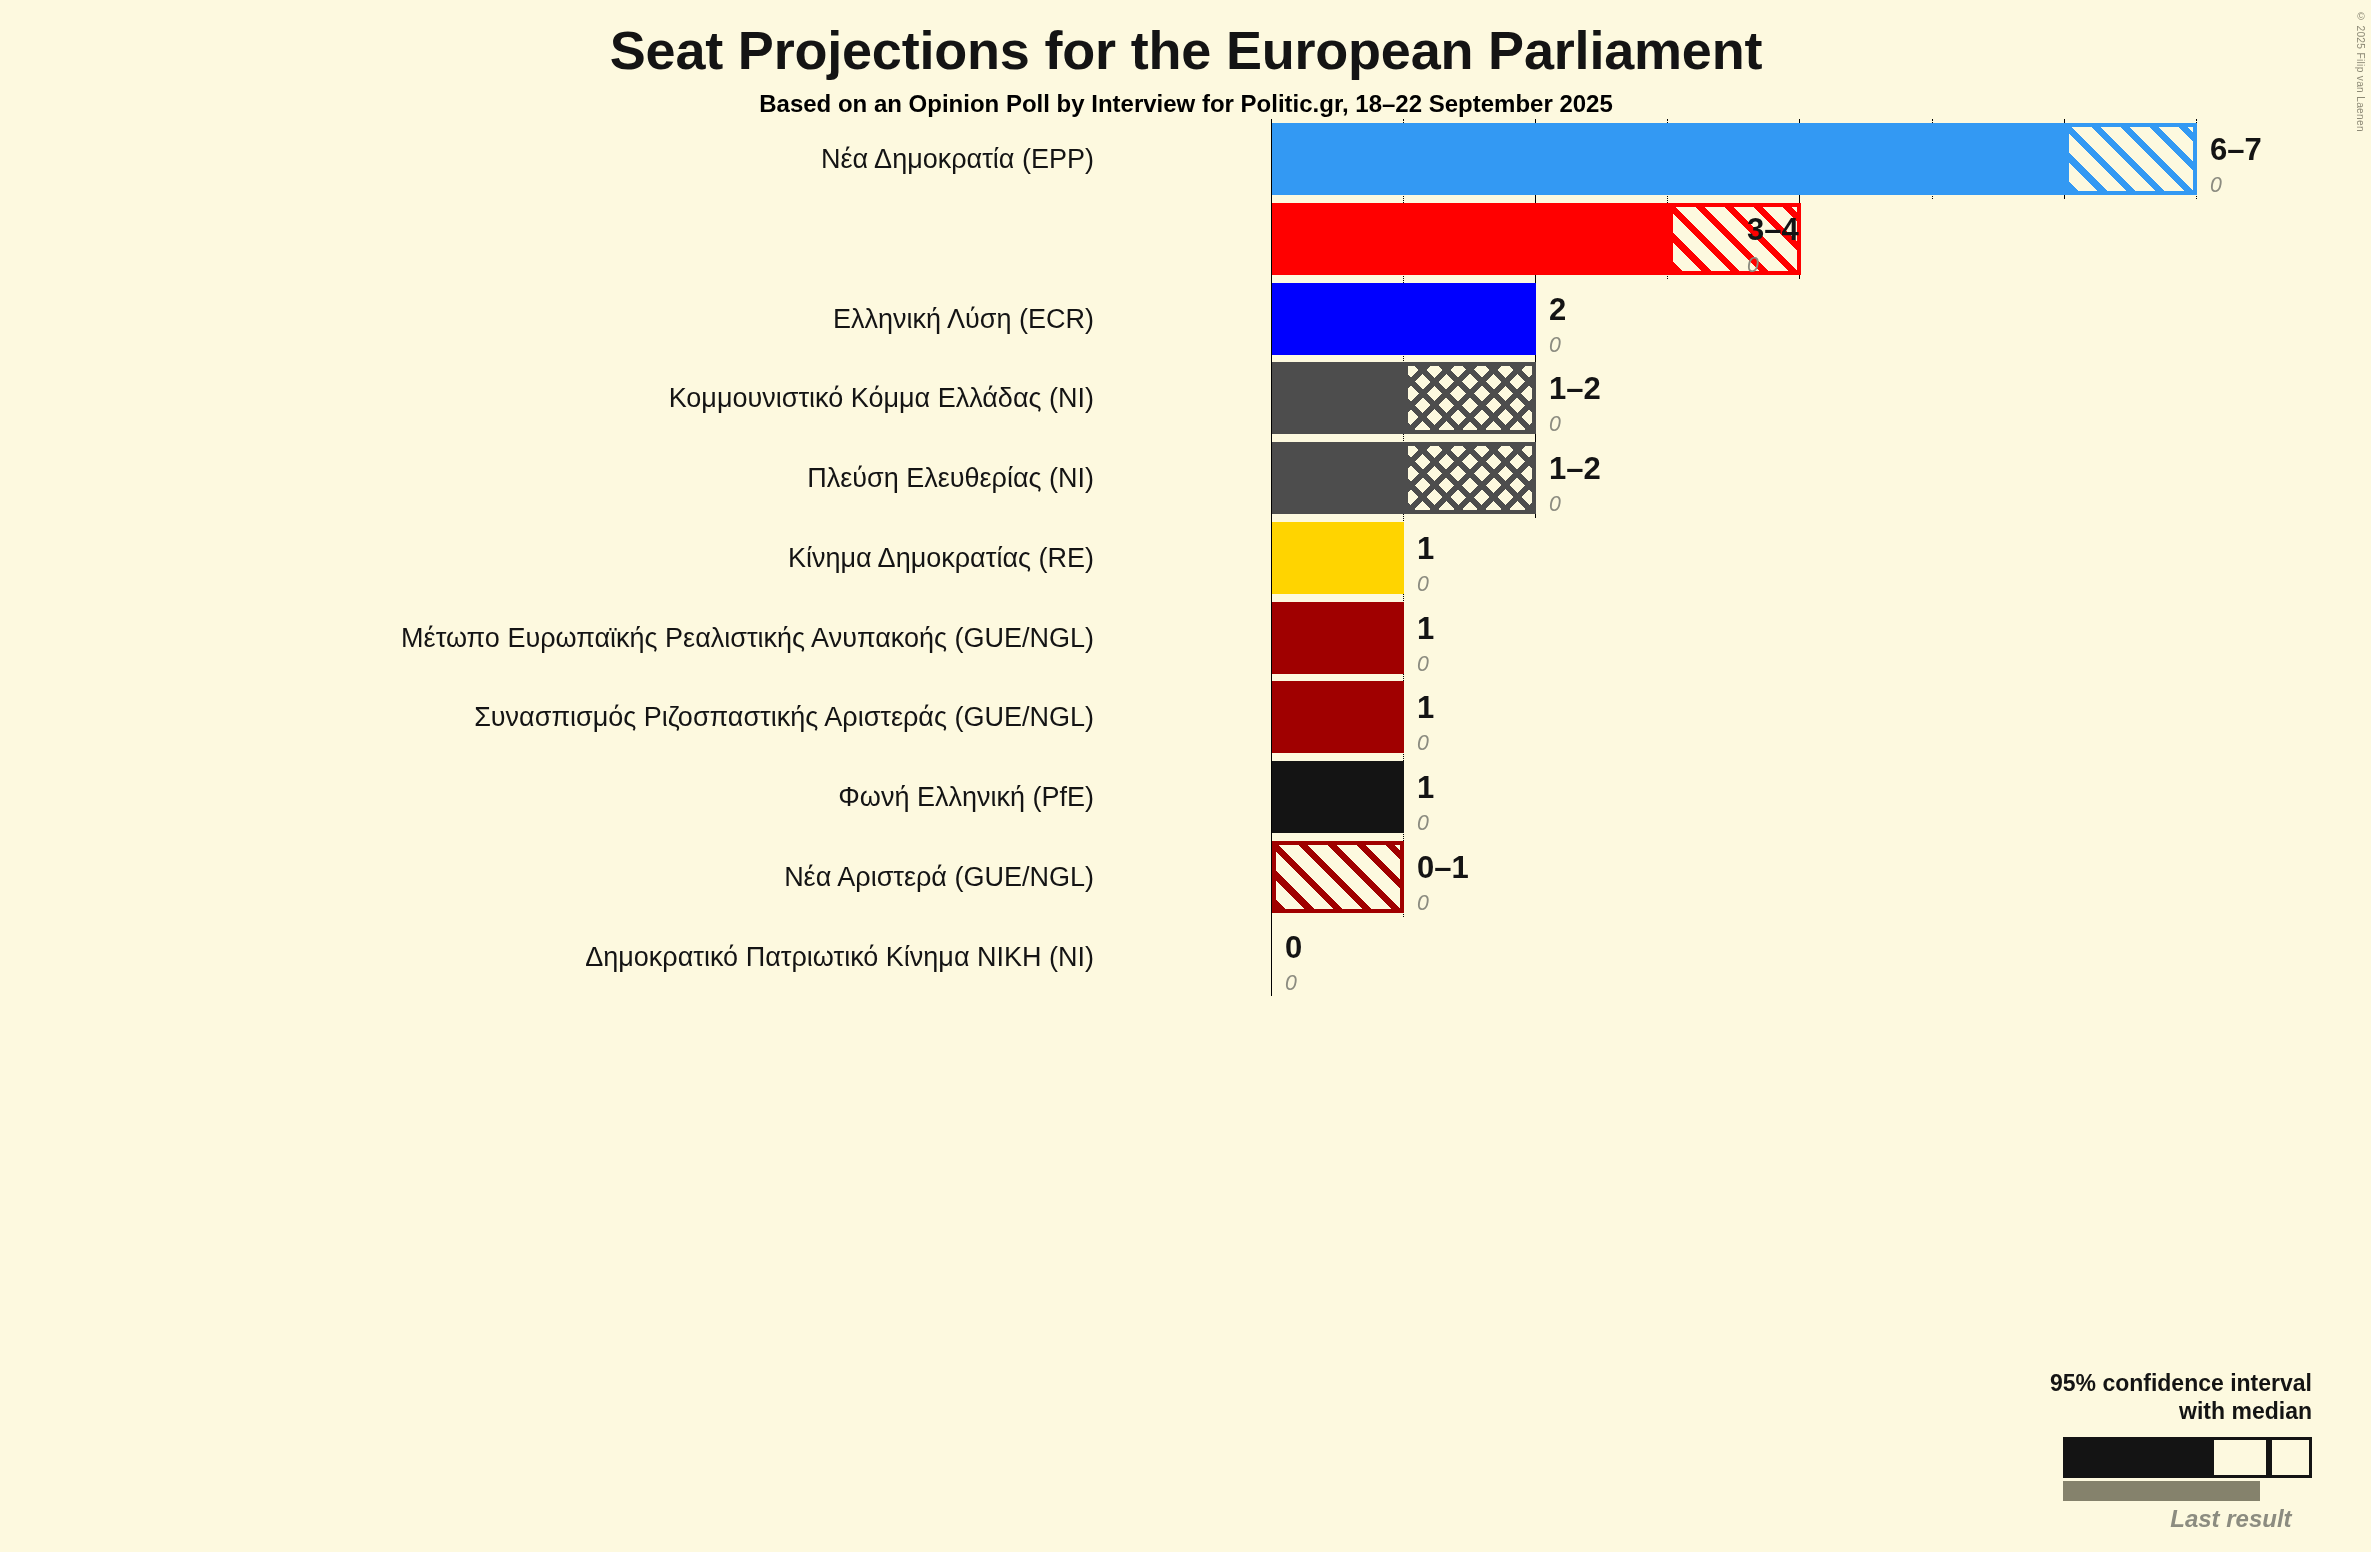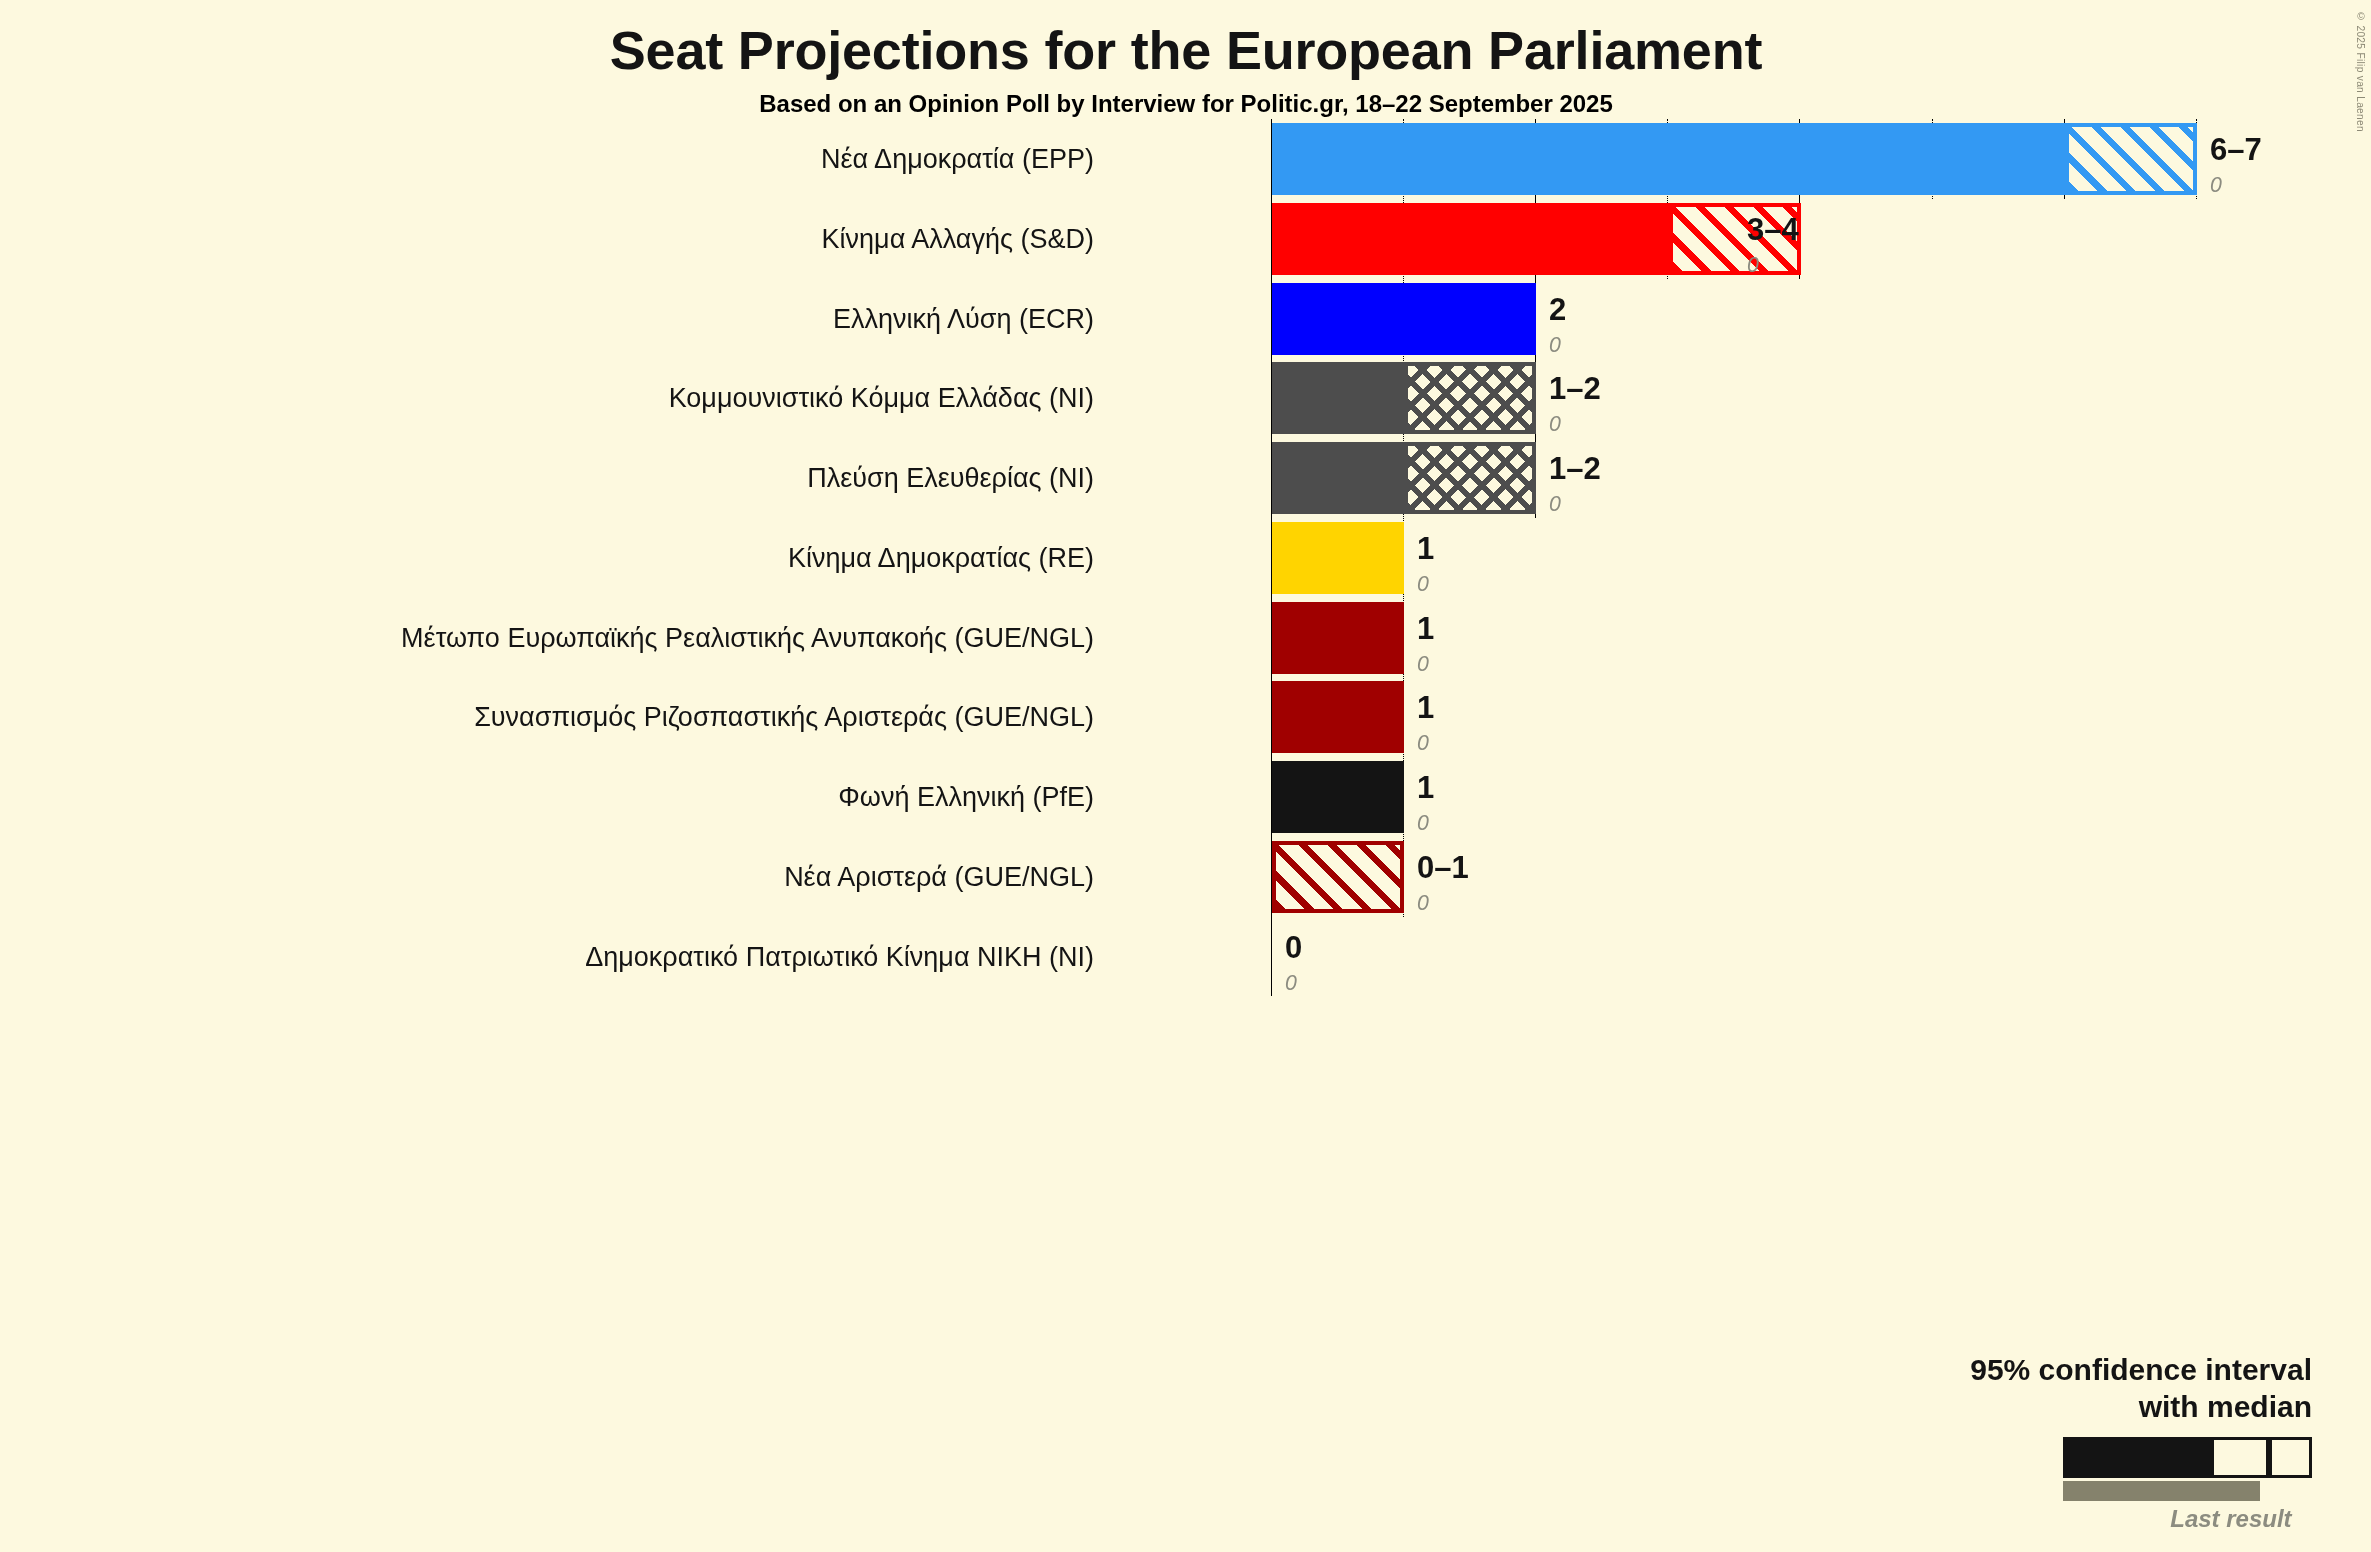--- a/index.html
+++ b/index.html
@@ -70,21 +70,21 @@
   }
 
   
   #legend{
     position:absolute;
     right:60px;bottom:20.4px;
     width:390px;
     text-align:right;
   }
   #legend-text{
-    font-size:30px;font-weight:bold;color:#141414;line-height:1.22;
+    font-size:23px;font-weight:bold;color:#141414;line-height:1.22;
     margin:0 0 11px 0;
   }
   #legend-bar{
     position:relative;display:inline-block;
     width:249px;height:41px;
     box-sizing:border-box;
   }
   #legend-solid{position:absolute;left:0;top:0;width:148px;height:41px;background:#141414;}
   #legend-cross{position:absolute;left:148px;top:0;width:58px;height:41px;box-sizing:border-box;border:3.7px solid #141414;}
   #legend-diag{position:absolute;left:206px;top:0;width:43px;height:41px;box-sizing:border-box;border:3.7px solid #141414;}
@@ -125,21 +125,20 @@
         <div class="bar-wrap" style="width: 925px;">
           <div class="bar-median" style="width: 793px; background: rgb(51, 153, 243);"></div>
           <div class="bar-ci full-box" style="left: 793px; width: 132px; border-color: rgb(51, 153, 243); background-image: repeating-linear-gradient(45deg, rgb(51, 153, 243) 0px, rgb(51, 153, 243) 6.5px, transparent 6.5px, transparent 20.4px);"></div>
         </div>
         <div class="value-label" style="left: 2210px;">
           <span class="value-main">6–7</span>
           <span class="value-last">0</span>
         </div>
       </div>
       <div class="row" style="top: 80px;">
-        <div class="row-label">Κίνημα Αλλαγής (S&amp;D)</div>
         <div class="bar-wrap" style="width: 529px;">
           <div class="bar-median" style="width: 397px; background: rgb(255, 0, 0);"></div>
           <div class="bar-ci full-box" style="left: 397px; width: 132px; border-color: rgb(255, 0, 0); background-image: repeating-linear-gradient(45deg, rgb(255, 0, 0) 0px, rgb(255, 0, 0) 6.5px, transparent 6.5px, transparent 20.4px);"></div>
         </div>
         <div class="value-label" style="left: 1747px;">
           <span class="value-main">3–4</span>
           <span class="value-last">0</span>
         </div>
       </div>
       <div class="row" style="top: 160px;">

